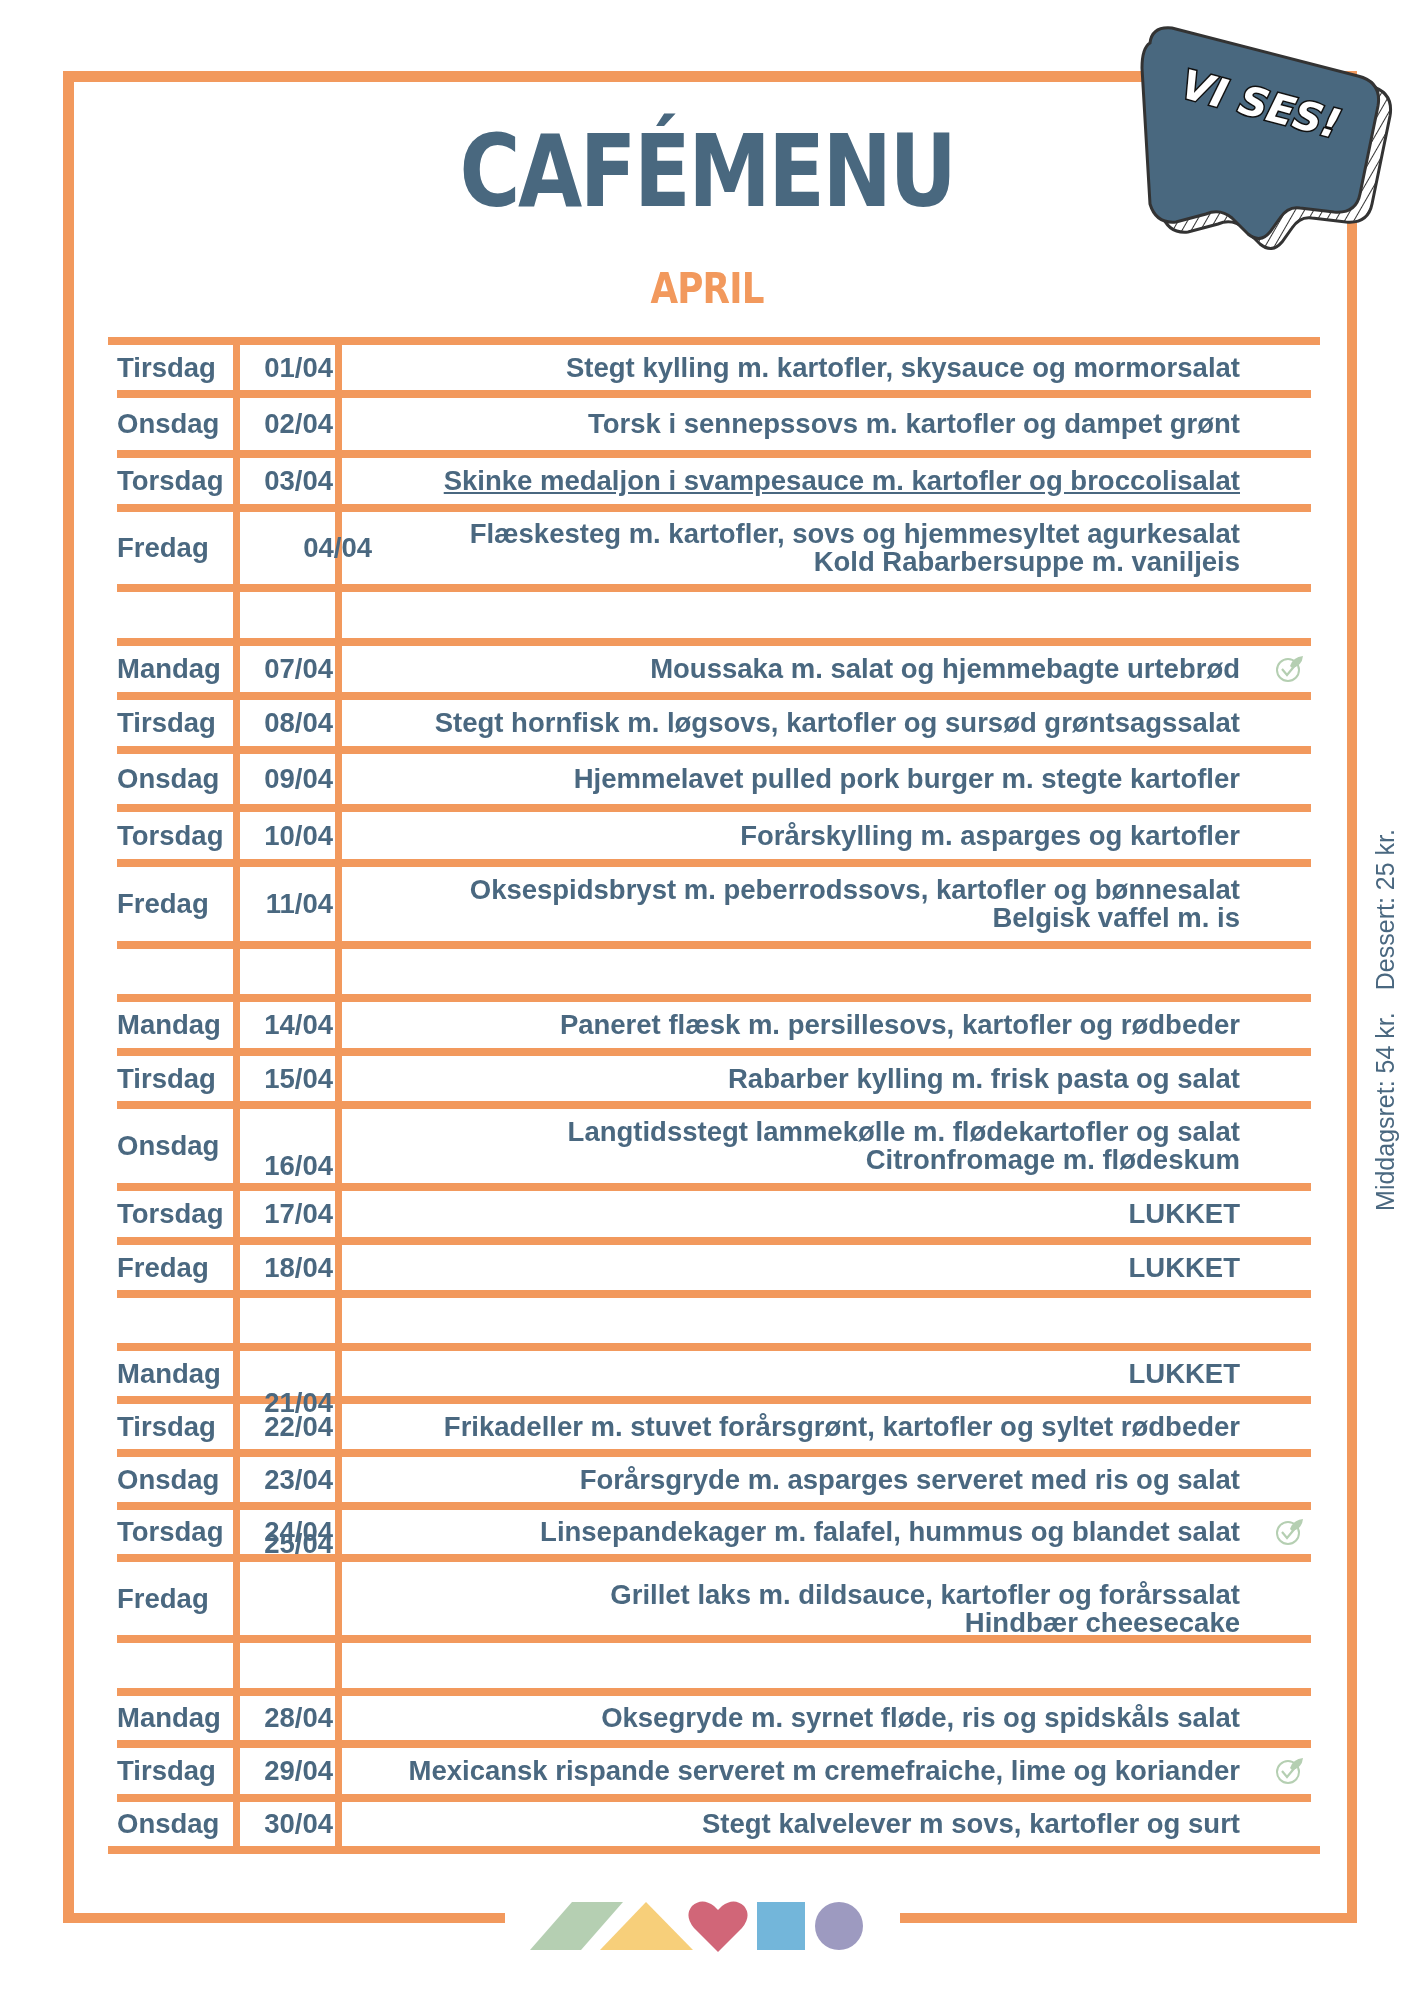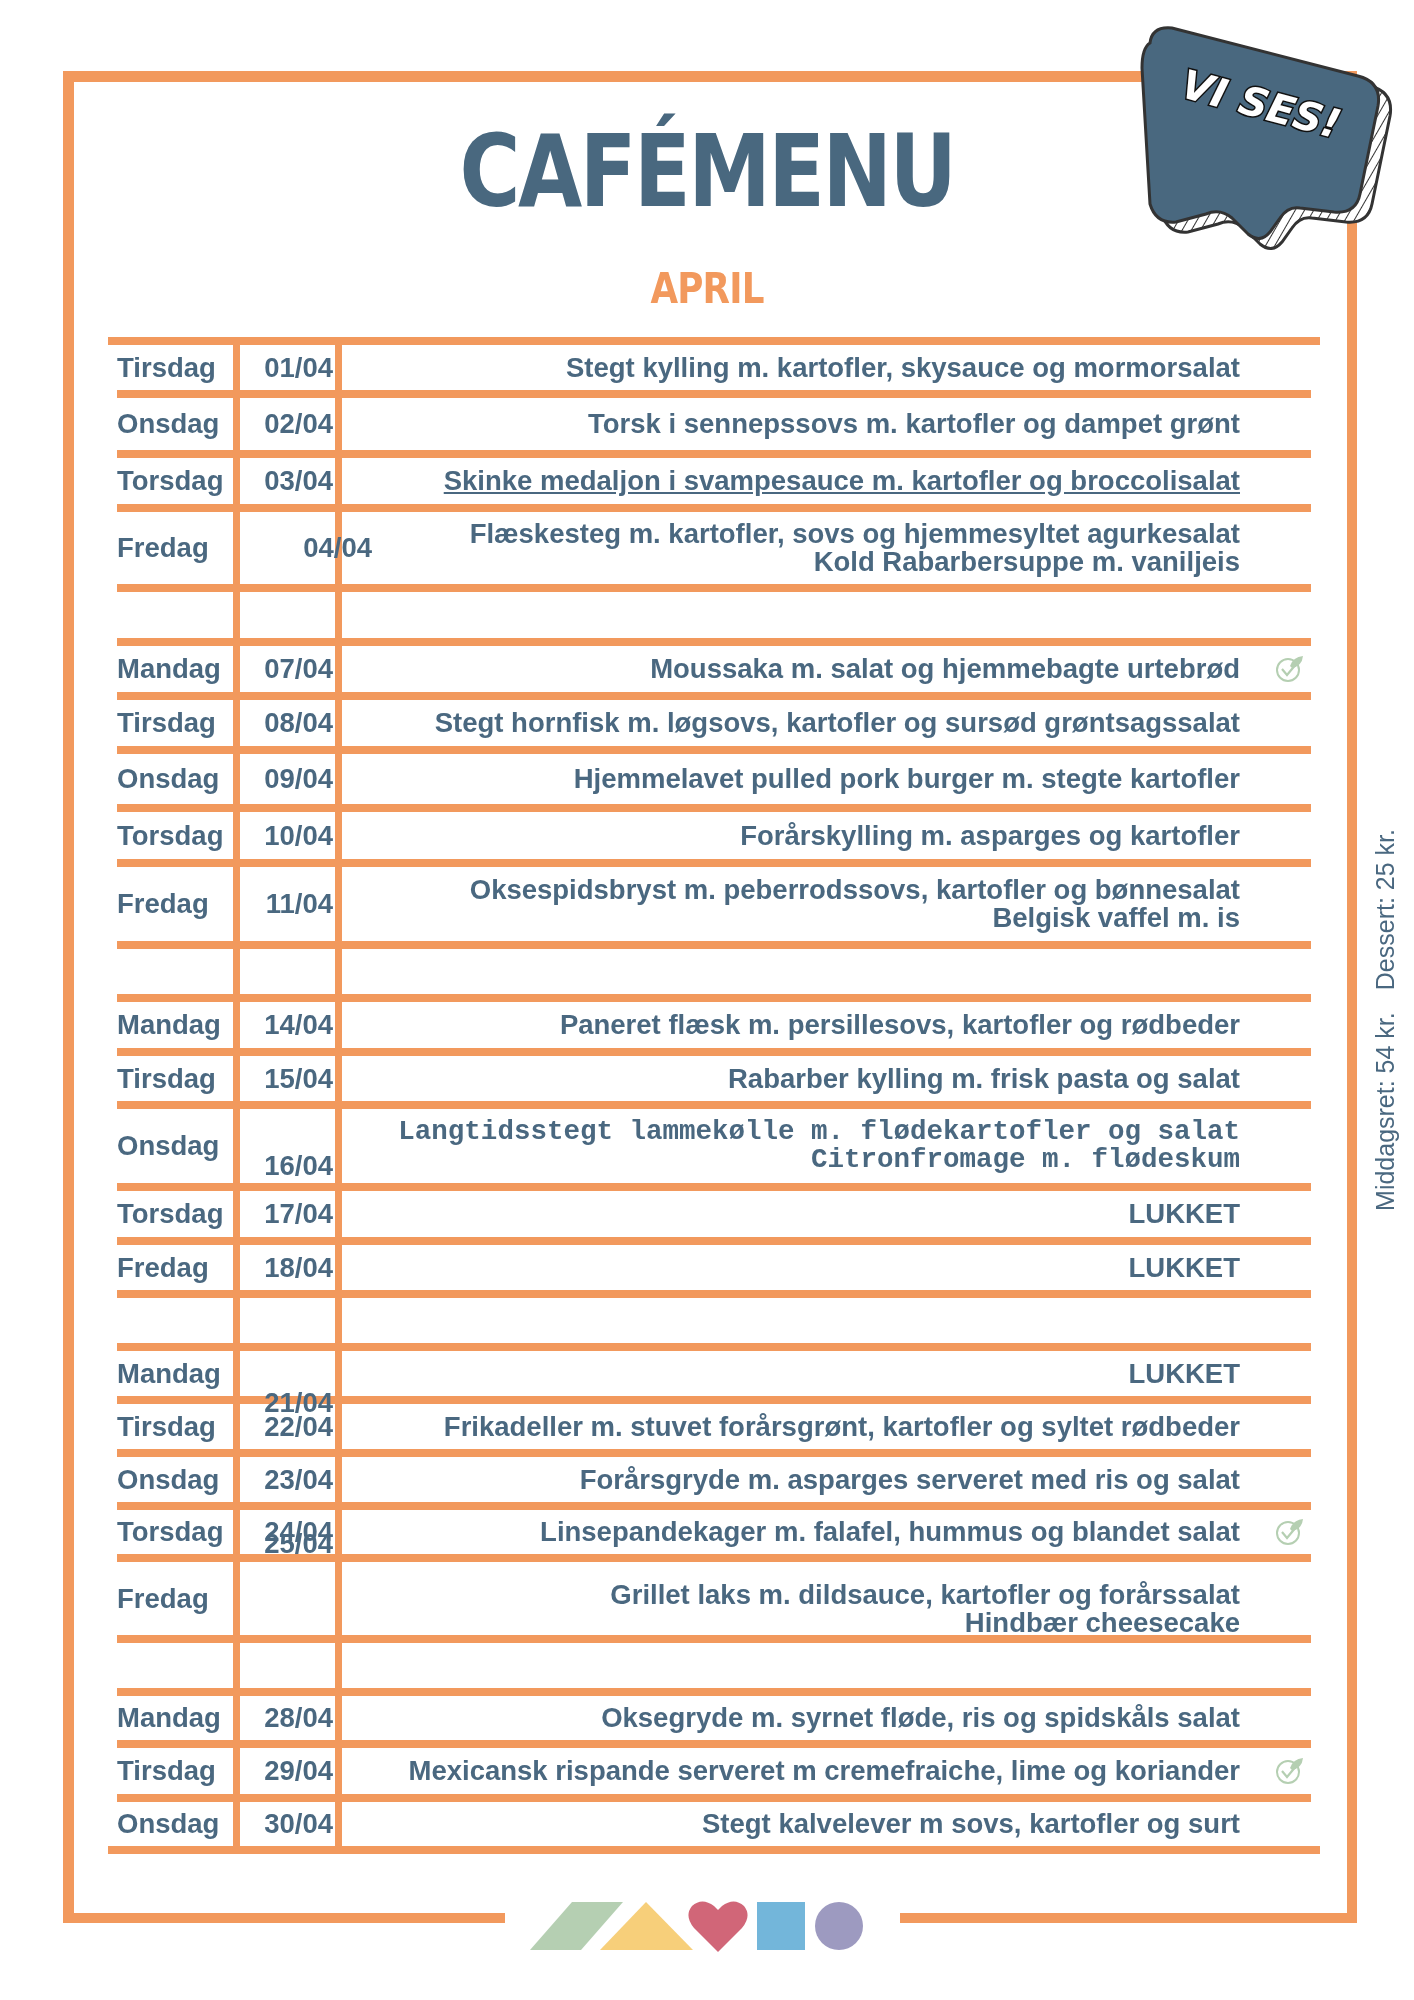--- a/index.html
+++ b/index.html
@@ -157,21 +157,21 @@
     <div>
       <div class="cell day" style="top: 1056px; height: 45px;">Tirsdag</div>
       <div class="cell date" style="top: 1056px; height: 45px;">15/04</div>
       <div class="cell dish" style="top: 1056px; height: 45px;">
         <span>Rabarber kylling m. frisk pasta og salat</span>
       </div>
     </div>
     <div>
       <div class="cell day" style="top: 1109px; height: 74px;">Onsdag</div>
       <div class="cell date" style="top: 1109px; height: 74px; margin-top: 20px;">16/04</div>
-      <div class="cell dish" style="top: 1109px; height: 74px; font-family: Liberation Mono, monospace;">
+      <div class="cell dish" style="top: 1109px; height: 74px;">
         <span>Langtidsstegt lammekølle m. flødekartofler og salat</span>
         <span>Citronfromage m. flødeskum</span>
       </div>
     </div>
     <div>
       <div class="cell day" style="top: 1191px; height: 46px;">Torsdag</div>
       <div class="cell date" style="top: 1191px; height: 46px;">17/04</div>
       <div class="cell dish" style="top: 1191px; height: 46px;">
         <span>LUKKET</span>
       </div>

